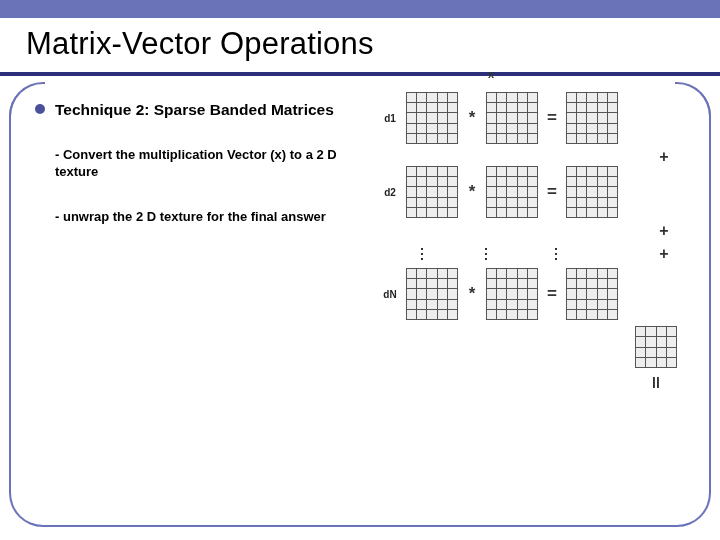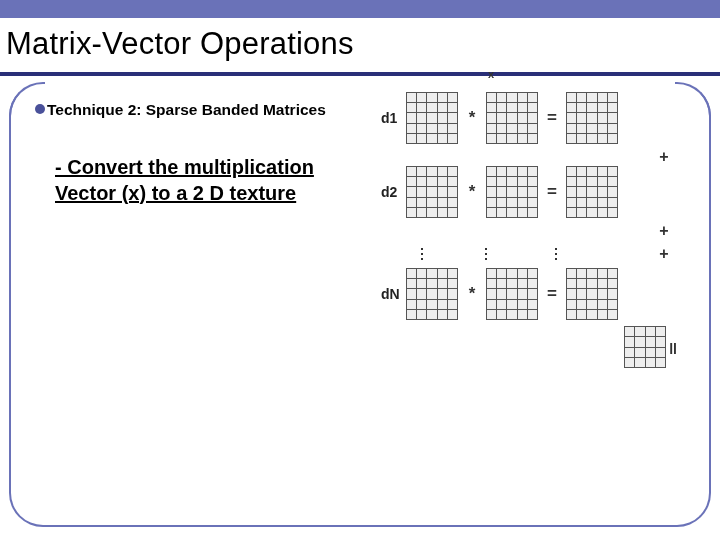--- a/index.html
+++ b/index.html
@@ -1,34 +1,34 @@
 <!DOCTYPE html>
 <html><head>
 <meta charset="utf-8">
 <style>
   * { box-sizing: border-box; margin: 0; padding: 0; }
   body { width: 720px; height: 540px; background: #fff; font-family: Arial, Helvetica, sans-serif; position: relative; overflow: hidden; }
   .topbar { width: 100%; height: 18px; background: #6a72b8; }
-  .title-zone { padding: 8px 18px 0 6px; }
+  .title-zone { padding: 8px 18px 0 6px; margin-left: 20px; }
   .title { font-size: 31px; font-weight: normal; color: #000; letter-spacing: 0.2px; }
   .hr1 { margin-top: 10px; height: 3px; background: #2a2f78; }
   .hr2 { margin-top: 0; height: 1px; background: #2a2f78; width: 100%; }
   .content { position: relative; width: 702px; height: 445px; margin: 6px auto 0 auto; }
   .rounded-frame { position: absolute; inset: 0; border: 2px solid #6a72b8; border-radius: 34px; border-top-color: transparent; pointer-events: none; }
   .rounded-frame::before, .rounded-frame::after { content:""; position:absolute; top:-2px; width:34px; height:34px; border:2px solid #6a72b8; border-bottom:none; }
   .rounded-frame::before { left:-2px; border-right:none; border-top-left-radius:34px; }
   .rounded-frame::after { right:-2px; border-left:none; border-top-right-radius:34px; }
   .text-col { position: absolute; left: 26px; top: 18px; width: 338px; color: #000; }
-  .bullet-row { display: flex; gap: 2px; }
+  .bullet-row { display: flex; gap: 10px; }
   .bullet-dot { width: 10px; height: 10px; border-radius: 50%; background: #4a519a; margin-top: 4px; flex: 0 0 10px; }
   .bullet-text { font-size: 15.5px; font-weight: bold; line-height: 1.25; }
-  .sub { font-size: 20px; font-weight: bold; line-height: 1.28; margin-left: 20px; margin-top: 36px; text-decoration: underline; }
+  .sub { font-size: 13px; font-weight: bold; line-height: 1.28; margin-left: 20px; margin-top: 28px; }
   .fig { position: absolute; left: 372px; top: 10px; width: 318px; }
   .eq-row { display: flex; align-items: center; gap: 7px; margin-bottom: 4px; }
-  .lbl { font-size: 14px; font-weight: bold; width: 18px; text-align: left; color: #222; }
+  .lbl { font-size: 10px; font-weight: bold; width: 18px; text-align: center; color: #222; }
   .grid { display: grid; border: 1px solid #555; background: #555; }
   .grid span { background: #eee; }
   .g-big { width: 52px; height: 52px; grid-template-columns: repeat(5,1fr); grid-template-rows: repeat(5,1fr); gap: 1px; }
   .g-med { width: 42px; height: 42px; grid-template-columns: repeat(4,1fr); grid-template-rows: repeat(4,1fr); gap: 1px; }
   .op { font-size: 17px; font-weight: bold; color: #333; width: 14px; text-align: center; }
   .xlab { font-size: 11px; font-weight: bold; color: #333; position: relative; top: -24px; left: 2px; width: 0; }
   .plus-tail { font-size: 16px; font-weight: bold; color: #333; width: 14px; text-align: center; margin-left: auto; margin-right: 28px; }
   .dots-row { display:flex; align-items:center; height: 28px; }
   .dots { display:flex; flex-direction:column; align-items:center; gap:3px; }
   .dots i { width:2px; height:2px; background:#333; display:block; }
@@ -48,20 +48,21 @@
 
 <div class="content">
   <div class="rounded-frame"></div>
 
   <div class="text-col">
     <div class="bullet-row">
       <span class="bullet-dot"></span>
       <span class="bullet-text">Technique 2: Sparse Banded Matrices</span>
     </div>
     <div class="sub">- Convert the multiplication Vector (x) to a 2 D texture</div>
+    <div class="sub">-  unwrap the 2 D texture for the final answer</div>
   </div>
 
   <div class="fig">
 
     <div class="eq-row">
       <span class="lbl">d1</span>
       <span class="grid g-big">
           <span></span>
           <span></span>
           <span></span>
@@ -343,21 +344,21 @@
           <span></span>
           <span></span>
           <span></span>
           <span></span>
           <span></span>
           <span></span>
         </span>
     </div>
 
     <div class="final-row">
-      <div style="display:flex;flex-direction:row;align-items:center;gap:3px">
+      <div style="display:flex;flex-direction:column;align-items:center;gap:3px">
         <span class="grid g-med">
             <span></span>
             <span></span>
             <span></span>
             <span></span>
             <span></span>
             <span></span>
             <span></span>
             <span></span>
             <span></span>

